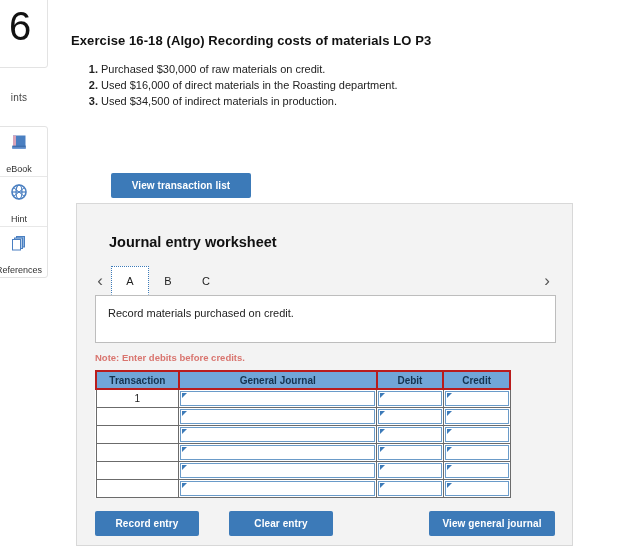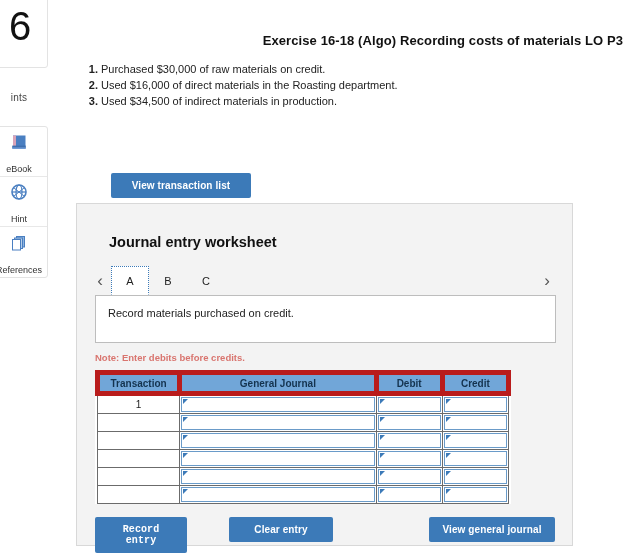--- a/index.html
+++ b/index.html
@@ -93,21 +93,20 @@
     top: 0;
     width: 552px;
   }
   .ex-title {
     margin: 0;
     padding-top: 33px;
     font-size: 13px;
     font-weight: bold;
     color: #111;
     letter-spacing: .1px;
-    text-align: right;
   }
   .prompt {
     margin: 0;
     padding-top: 25px;
     font-size: 11.5px;
     color: #222;
   }
   ol.activities {
     margin: 0;
     padding: 14px 0 0 30px;
@@ -232,21 +231,21 @@
     padding: 7px 0 0 18px;
   }
   table.jtable {
     border-collapse: collapse;
     table-layout: fixed;
     width: 416px;
     background: #fff;
   }
   table.jtable th {
     background: #71a6d8;
-    border: 5px solid #b91c1c;
+    border: 2px solid #b91c1c;
     color: #14334f;
     font-size: 10px;
     font-weight: bold;
     height: 16px;
     padding: 0;
     text-align: center;
   }
   table.jtable td {
     border: 1px solid #6b6b6b;
     height: 17px;
@@ -277,21 +276,21 @@
     border-left: 5px solid #3c7ab8;
     border-bottom: 5px solid transparent;
   }
 
   .footer-btns {
     position: relative;
     padding: 13px 0 0 18px;
     height: 34px;
   }
   .footer-btns .btn { position: absolute; top: 13px; }
-  #record-entry { left: 18px;  width: 92px; font-family: Liberation Mono, monospace; }
+  #record-entry { left: 18px;  width: 104px; }
   #clear-entry  { left: 152px; width: 104px; }
   #view-general-journal { left: 352px; width: 126px; }
 </style>
 </head>
 <body>
 
 <div id="left-rail">
 
   <div class="points-box">
     <div class="points-num">6</div>

